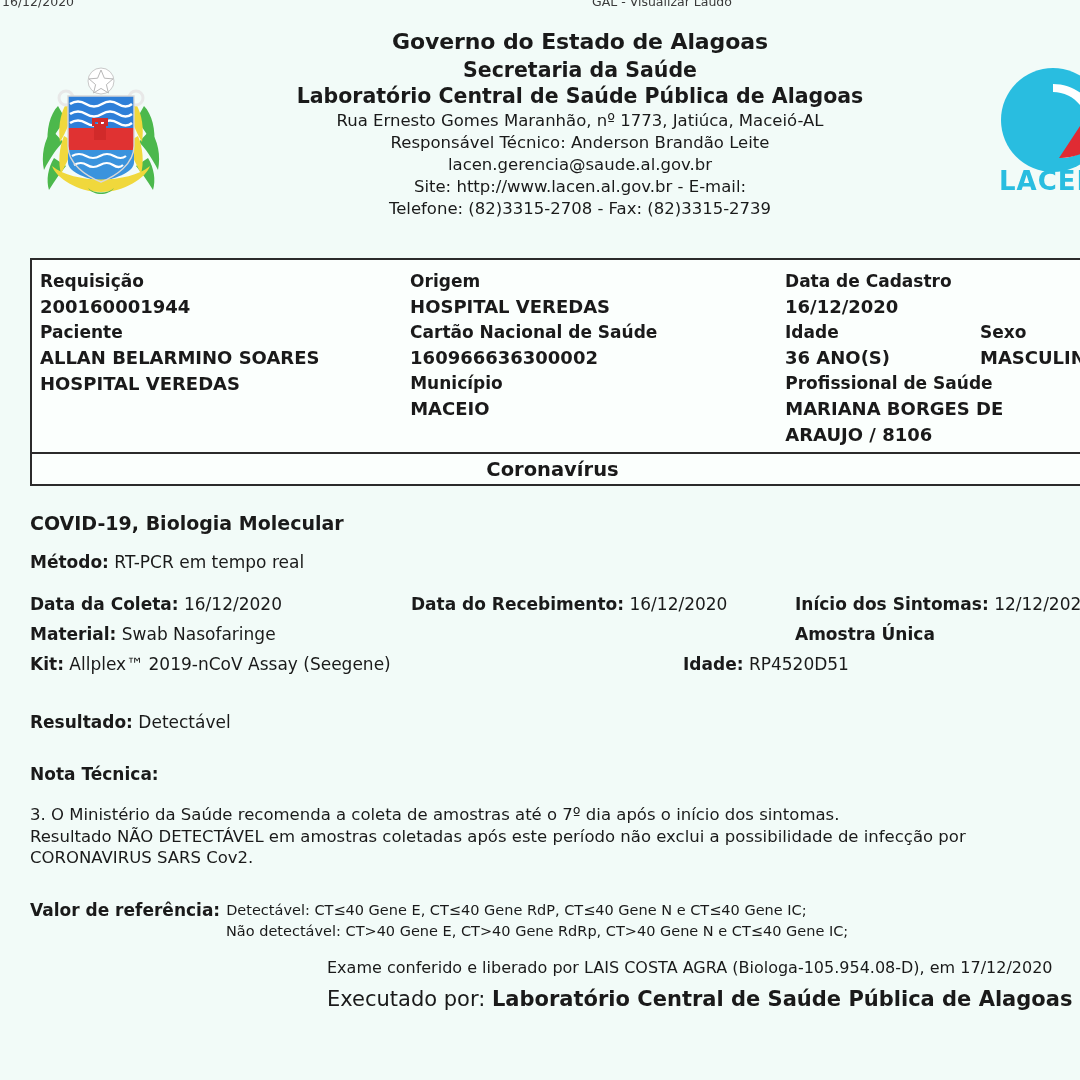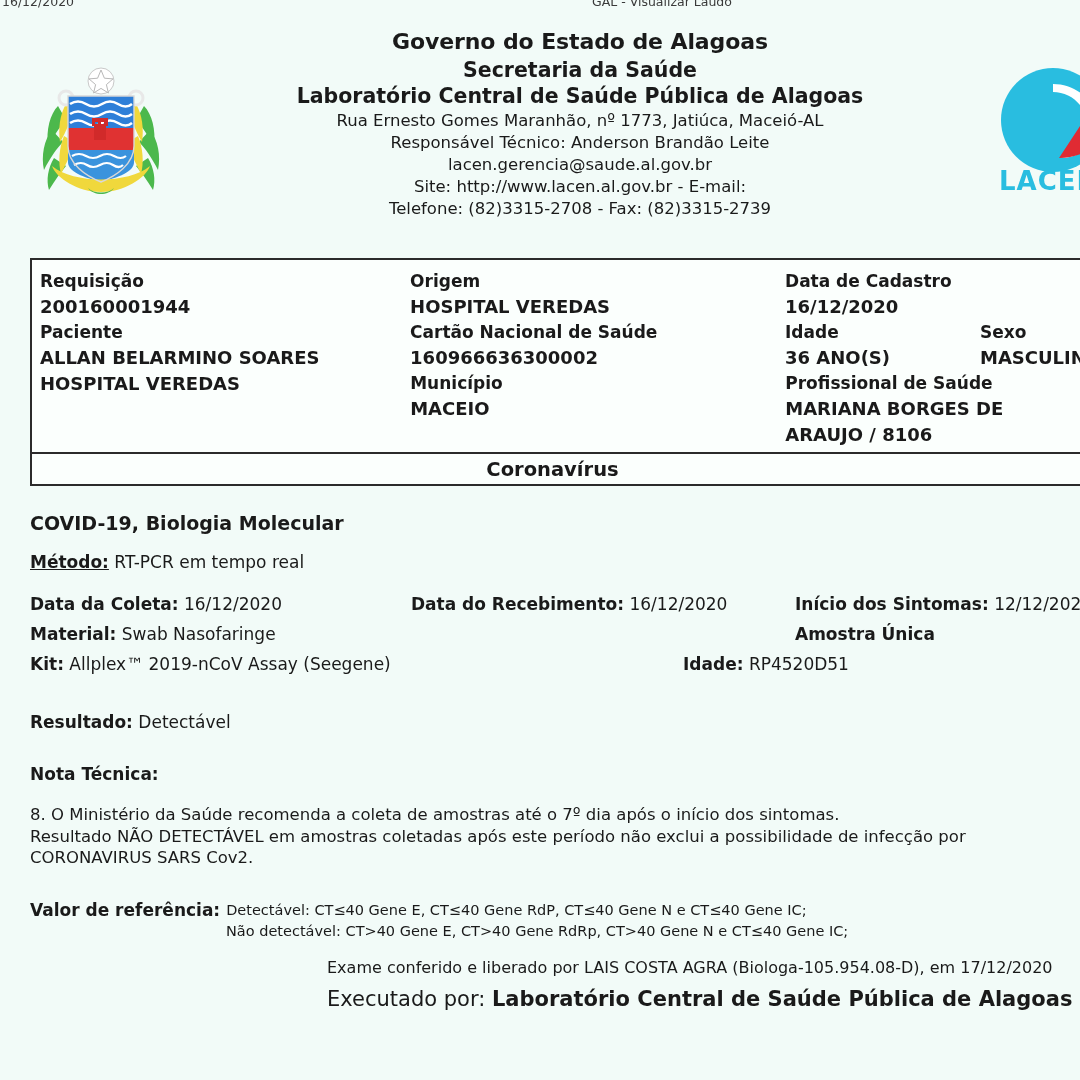--- a/index.html
+++ b/index.html
@@ -160,21 +160,21 @@
   .exam-title {
     font-size: 19px;
     font-weight: bold;
     margin: 0 0 18px 0;
   }
   .kv {
     font-size: 17px;
     margin: 0 0 21px 0;
     line-height: 1.25;
   }
-  .kv b { font-weight: bold; text-decoration: underline; }
+  .kv b { font-weight: bold; }
   .kv .val { font-weight: normal; }
 
   .grid-row {
     position: relative;
     height: 30px;
     font-size: 17px;
   }
   .gr-a { position: absolute; left: 0;   top: 0; white-space: nowrap; }
   .gr-b { position: absolute; left: 381px; top: 0; white-space: nowrap; }
   .gr-c { position: absolute; left: 765px; top: 0; white-space: nowrap; }
@@ -428,21 +428,21 @@
       </span>
     </div>
 
     <div class="result-line">
       <b>Resultado:</b>
       <span class="val">Detectável</span>
     </div>
 
     <div class="nota-title">Nota Técnica:</div>
     <div class="nota-body">
-      <div>8. O Ministério da Saúde recomenda a coleta de amostras até o 7º dia após o início dos sintomas.</div>
+      <div>3. O Ministério da Saúde recomenda a coleta de amostras até o 7º dia após o início dos sintomas.</div>
       <div>Resultado NÃO DETECTÁVEL em amostras coletadas após este período não exclui a possibilidade de infecção por CORONAVIRUS SARS Cov2.</div>
     </div>
   </div>
 
   <div class="refval">
     <span class="refval-label">Valor de referência:</span>
     <div class="refval-lines">
       <div>Detectável: CT≤40 Gene E, CT≤40 Gene RdP, CT≤40 Gene N e CT≤40 Gene IC;</div>
       <div>Não detectável: CT&gt;40 Gene E, CT&gt;40 Gene RdRp, CT&gt;40 Gene N e CT≤40 Gene IC;</div>
     </div>

